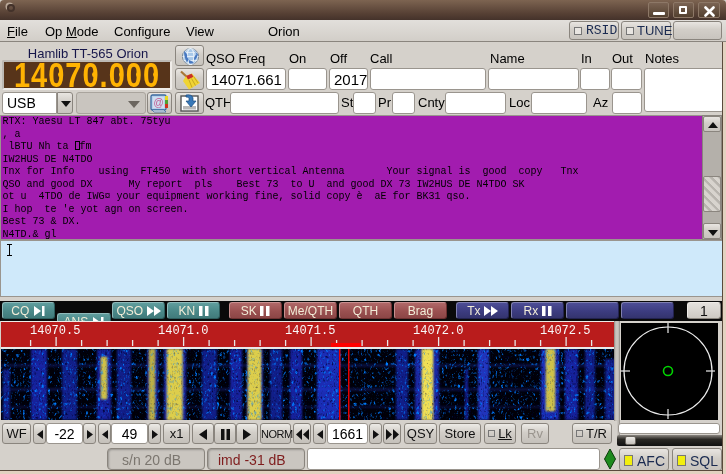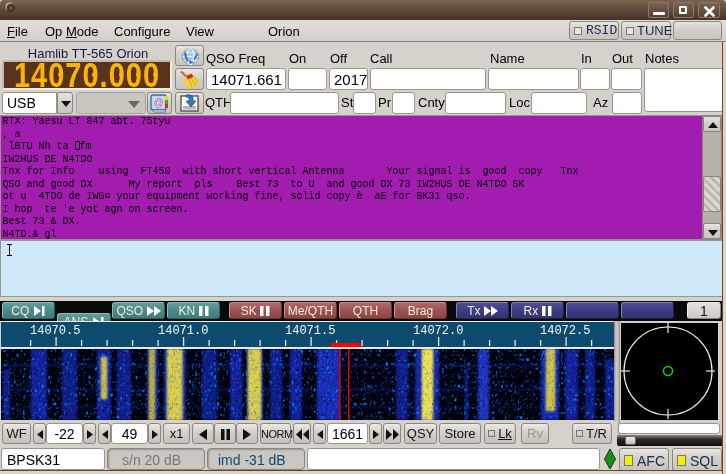--- a/index.html
+++ b/index.html
@@ -203,21 +203,21 @@
   <div class="mbtn indigo" style="left:511px;top:1px;width:53px;">Rx <svg width="10" height="10" style="vertical-align:-1px">
         <rect x="0" y="0" width="3.5" height="10" fill="#fff"></rect>
         <rect x="6" y="0" width="3.5" height="10" fill="#fff"></rect>
       </svg></div>
   <div class="mbtn indigo" style="left:566px;top:1px;width:53px;"></div>
   <div class="mbtn indigo" style="left:621px;top:1px;width:53px;"></div>
   <div class="mbtn" style="left:687px;top:1px;width:34px;background:linear-gradient(#e4e1dd,#cdc9c3);border-color:#efece8 #8a857e #8a857e #efece8;color:#111;font-size:14px;">1</div>
 </div>
 
 <div class="abs" id="wfgroup" style="left:0;top:321px;width:620px;height:125px;background:#d5d1cb;">
-  <div class="abs" id="wfscale" style="left:1px;top:0px;width:613px;height:26px;background:#0c4a6e;border-top:1px solid #efece8;">
+  <div class="abs" id="wfscale" style="left:1px;top:0px;width:613px;height:26px;background:#b91c1c;border-top:1px solid #efece8;">
     <div class="abs" style="left:0;top:2px;width:617px;height:13px;color:#f8f8f8;font-family:'Liberation Mono',monospace;font-size:12px;">
       <span class="abs" style="left:29px;">14070.5</span>
       <span class="abs" style="left:157px;">14071.0</span>
       <span class="abs" style="left:284px;">14071.5</span>
       <span class="abs" style="left:412px;">14072.0</span>
       <span class="abs" style="left:539px;">14072.5</span>
     </div>
     <svg class="abs" style="left:0;top:0;" width="613" height="26">
       <g stroke="#e8e8e8" stroke-width="1.3">
         <line x1="29.6" y1="18" x2="29.6" y2="24"></line>
@@ -381,23 +381,22 @@
         <polygon points="7,0 13,5.5 7,11" fill="#111"></polygon>
       </svg></div>
   <div class="wfbtn" style="left:404px;width:33px;line-height:20px;">QSY</div>
   <div class="wfbtn" style="left:439px;width:42px;line-height:20px;">Store</div>
   <div class="wfbtn" style="left:484px;width:32px;line-height:20px;text-decoration:underline;"><span style="position:absolute;left:3px;top:6px;width:7px;height:7px;border:1px solid #777;"></span><span style="margin-left:10px;">Lk</span></div>
   <div class="wfbtn" style="left:521px;width:28px;line-height:20px;color:#9a958e;">Rv</div>
   <div class="wfbtn" style="left:572px;width:40px;line-height:20px;"><span style="position:absolute;left:3px;top:6px;width:7px;height:7px;border:1px solid #777;"></span><span style="margin-left:9px;">T/R</span></div>
 </div>
 
 <div class="abs" id="status" style="left:0;top:447px;width:726px;height:27px;background:#d5d1cb;">
-  <div class="inp" style="left:1px;top:1px;width:104px;height:22px;font-size:14px;padding:3px 0 0 5px;">BPSK31</div>
   <div class="sunk" style="left:107px;top:1px;width:98px;height:22px;font-size:14px;padding:3px 0 0 14px;color:#7b766f;">s/n 20 dB</div>
-  <div class="sunk" style="left:207px;top:1px;width:98px;height:22px;font-size:14px;padding:3px 0 0 10px;color:#0c4a6e;">imd -31 dB</div>
+  <div class="sunk" style="left:207px;top:1px;width:98px;height:22px;font-size:14px;padding:3px 0 0 10px;color:#7f1d1d;">imd -31 dB</div>
   <div class="inp" style="left:307px;top:1px;width:293px;height:22px;"></div>
   <svg class="abs" style="left:602px;top:0px;" width="18" height="24">
       <polygon points="8,2 13.5,12 8,22 2.5,12" fill="#1d8a1d" stroke="#0a3a0a" stroke-width="1"></polygon>
     </svg>
   <div class="btn" style="left:619px;top:1px;width:50px;height:23px;">
       <span style="position:absolute;left:4px;top:6px;width:9px;height:11px;background:#f2ef0e;border:1px solid #777;"></span>
       <span style="position:absolute;left:17px;top:4px;font-size:14px;color:#1a2a50;">AFC</span>
     </div>
   <div class="btn" style="left:672px;top:1px;width:50px;height:23px;">
       <span style="position:absolute;left:4px;top:6px;width:9px;height:11px;background:#f2ef0e;border:1px solid #777;"></span>

